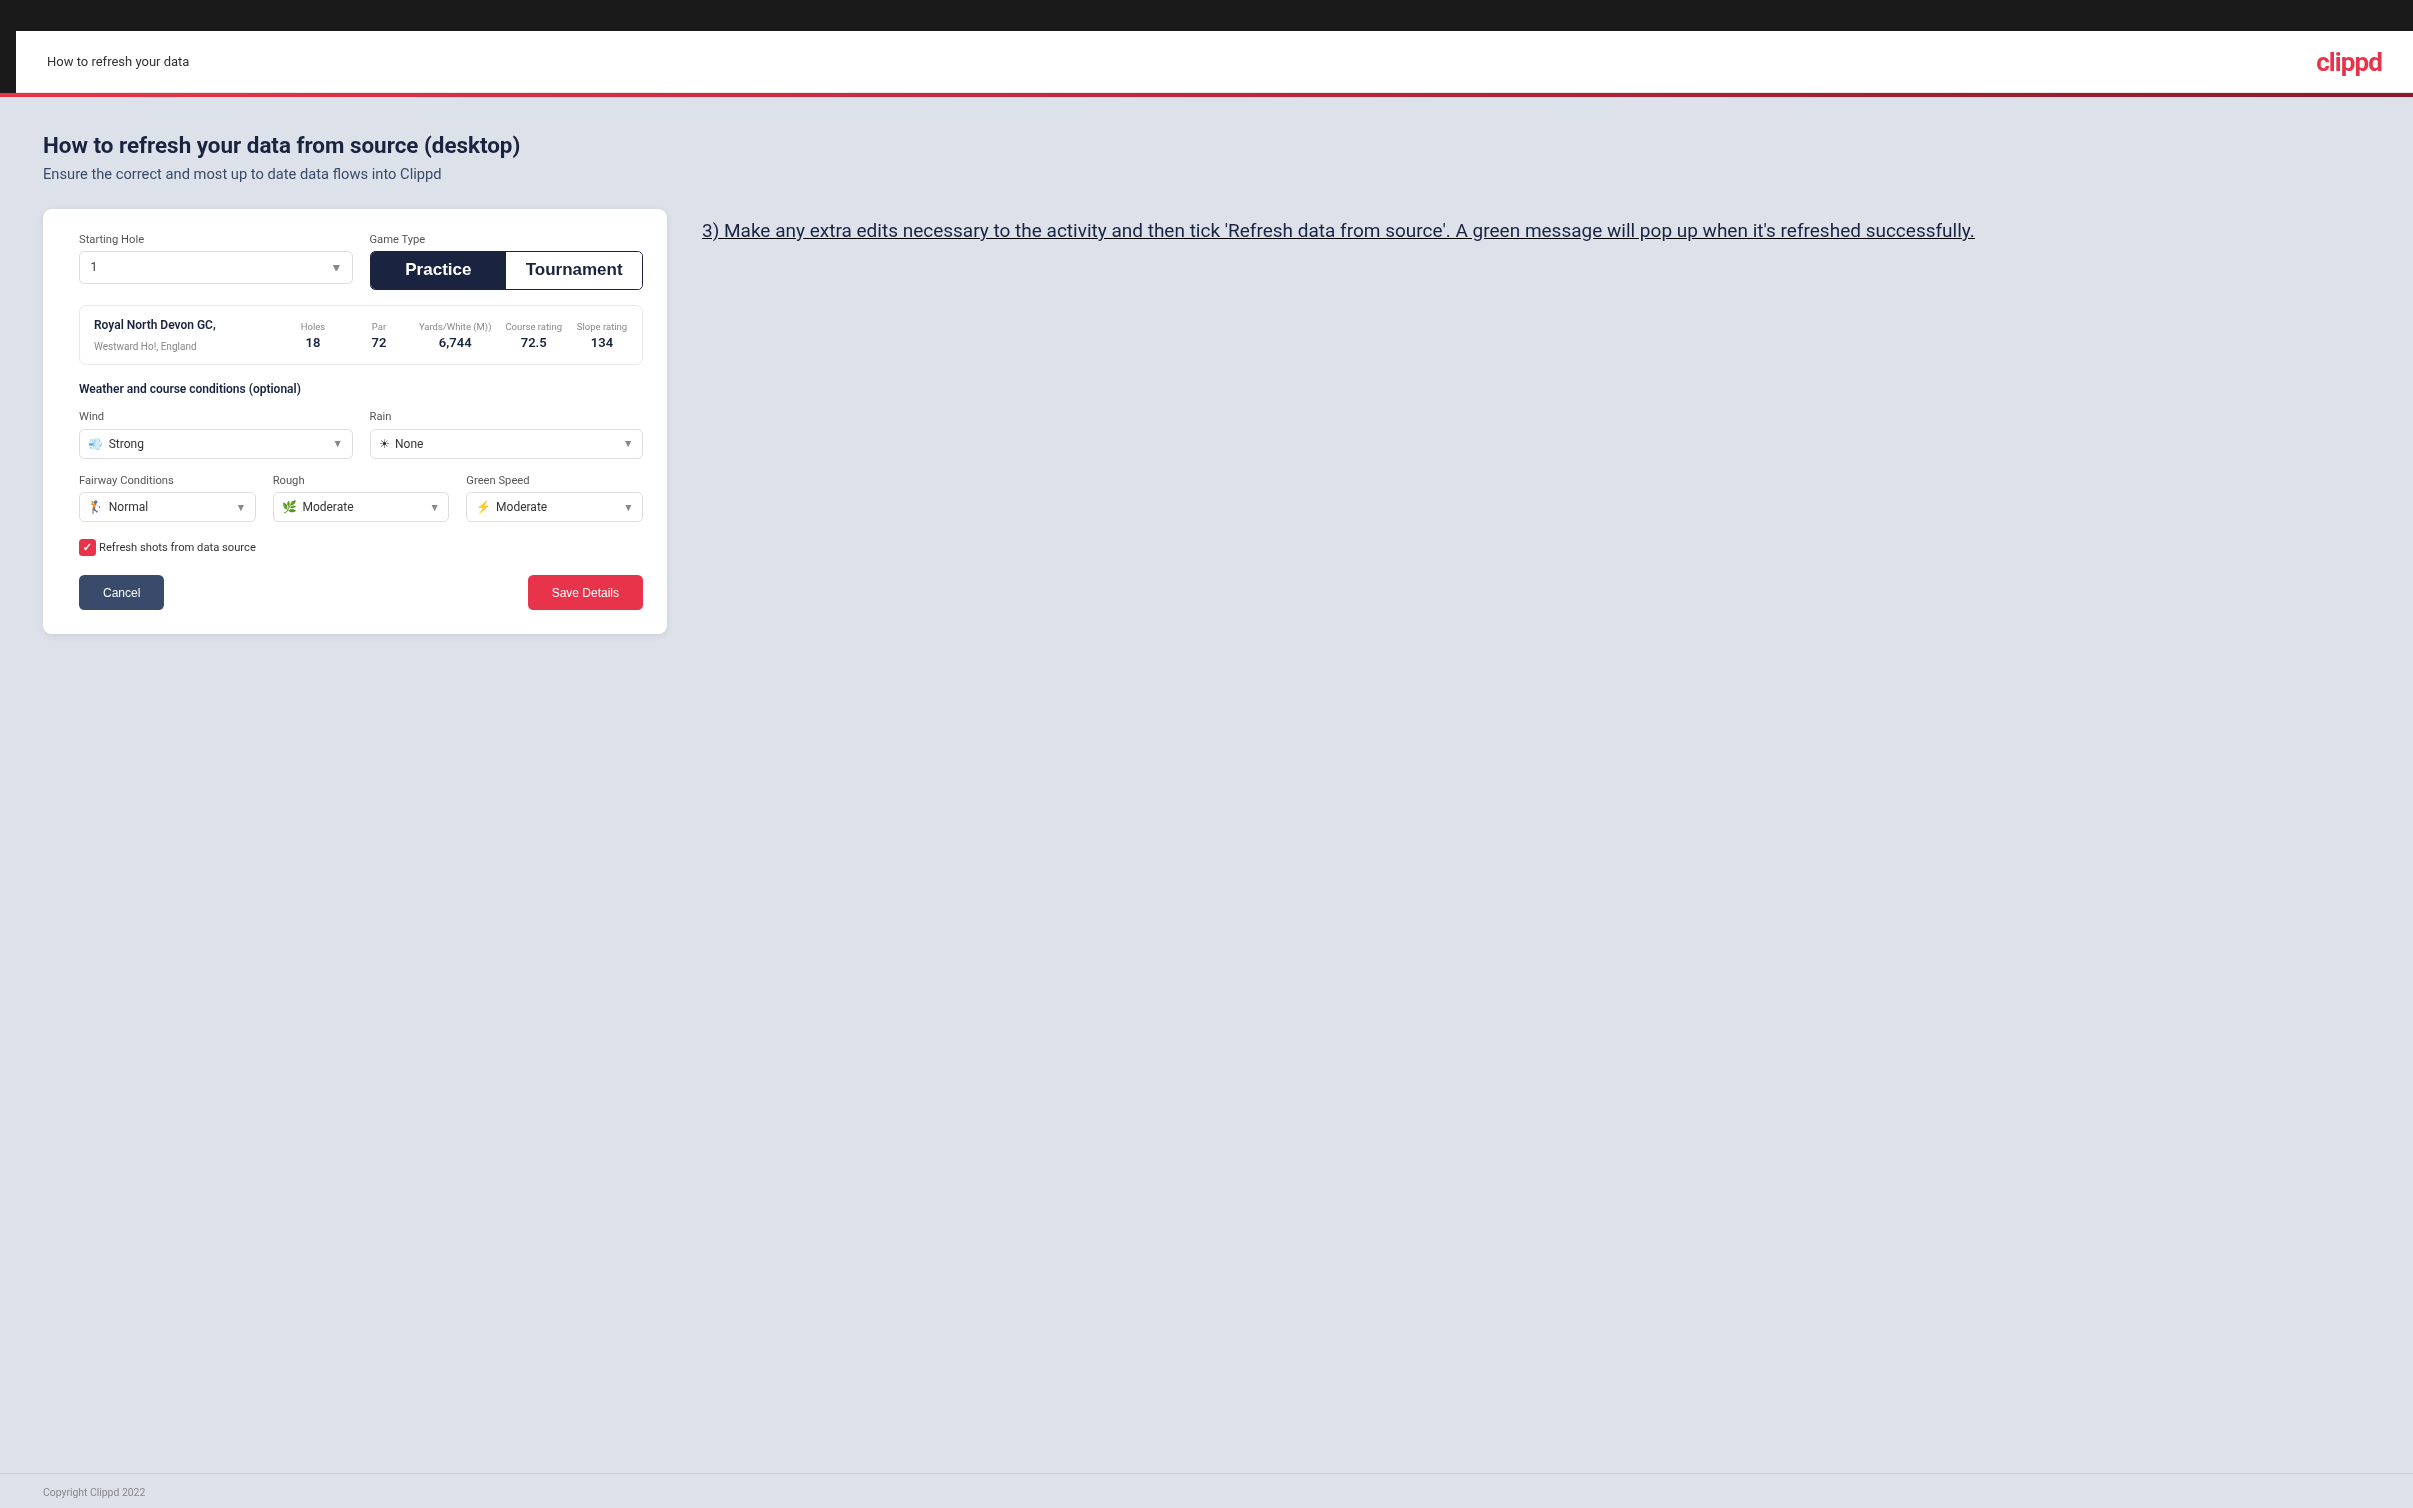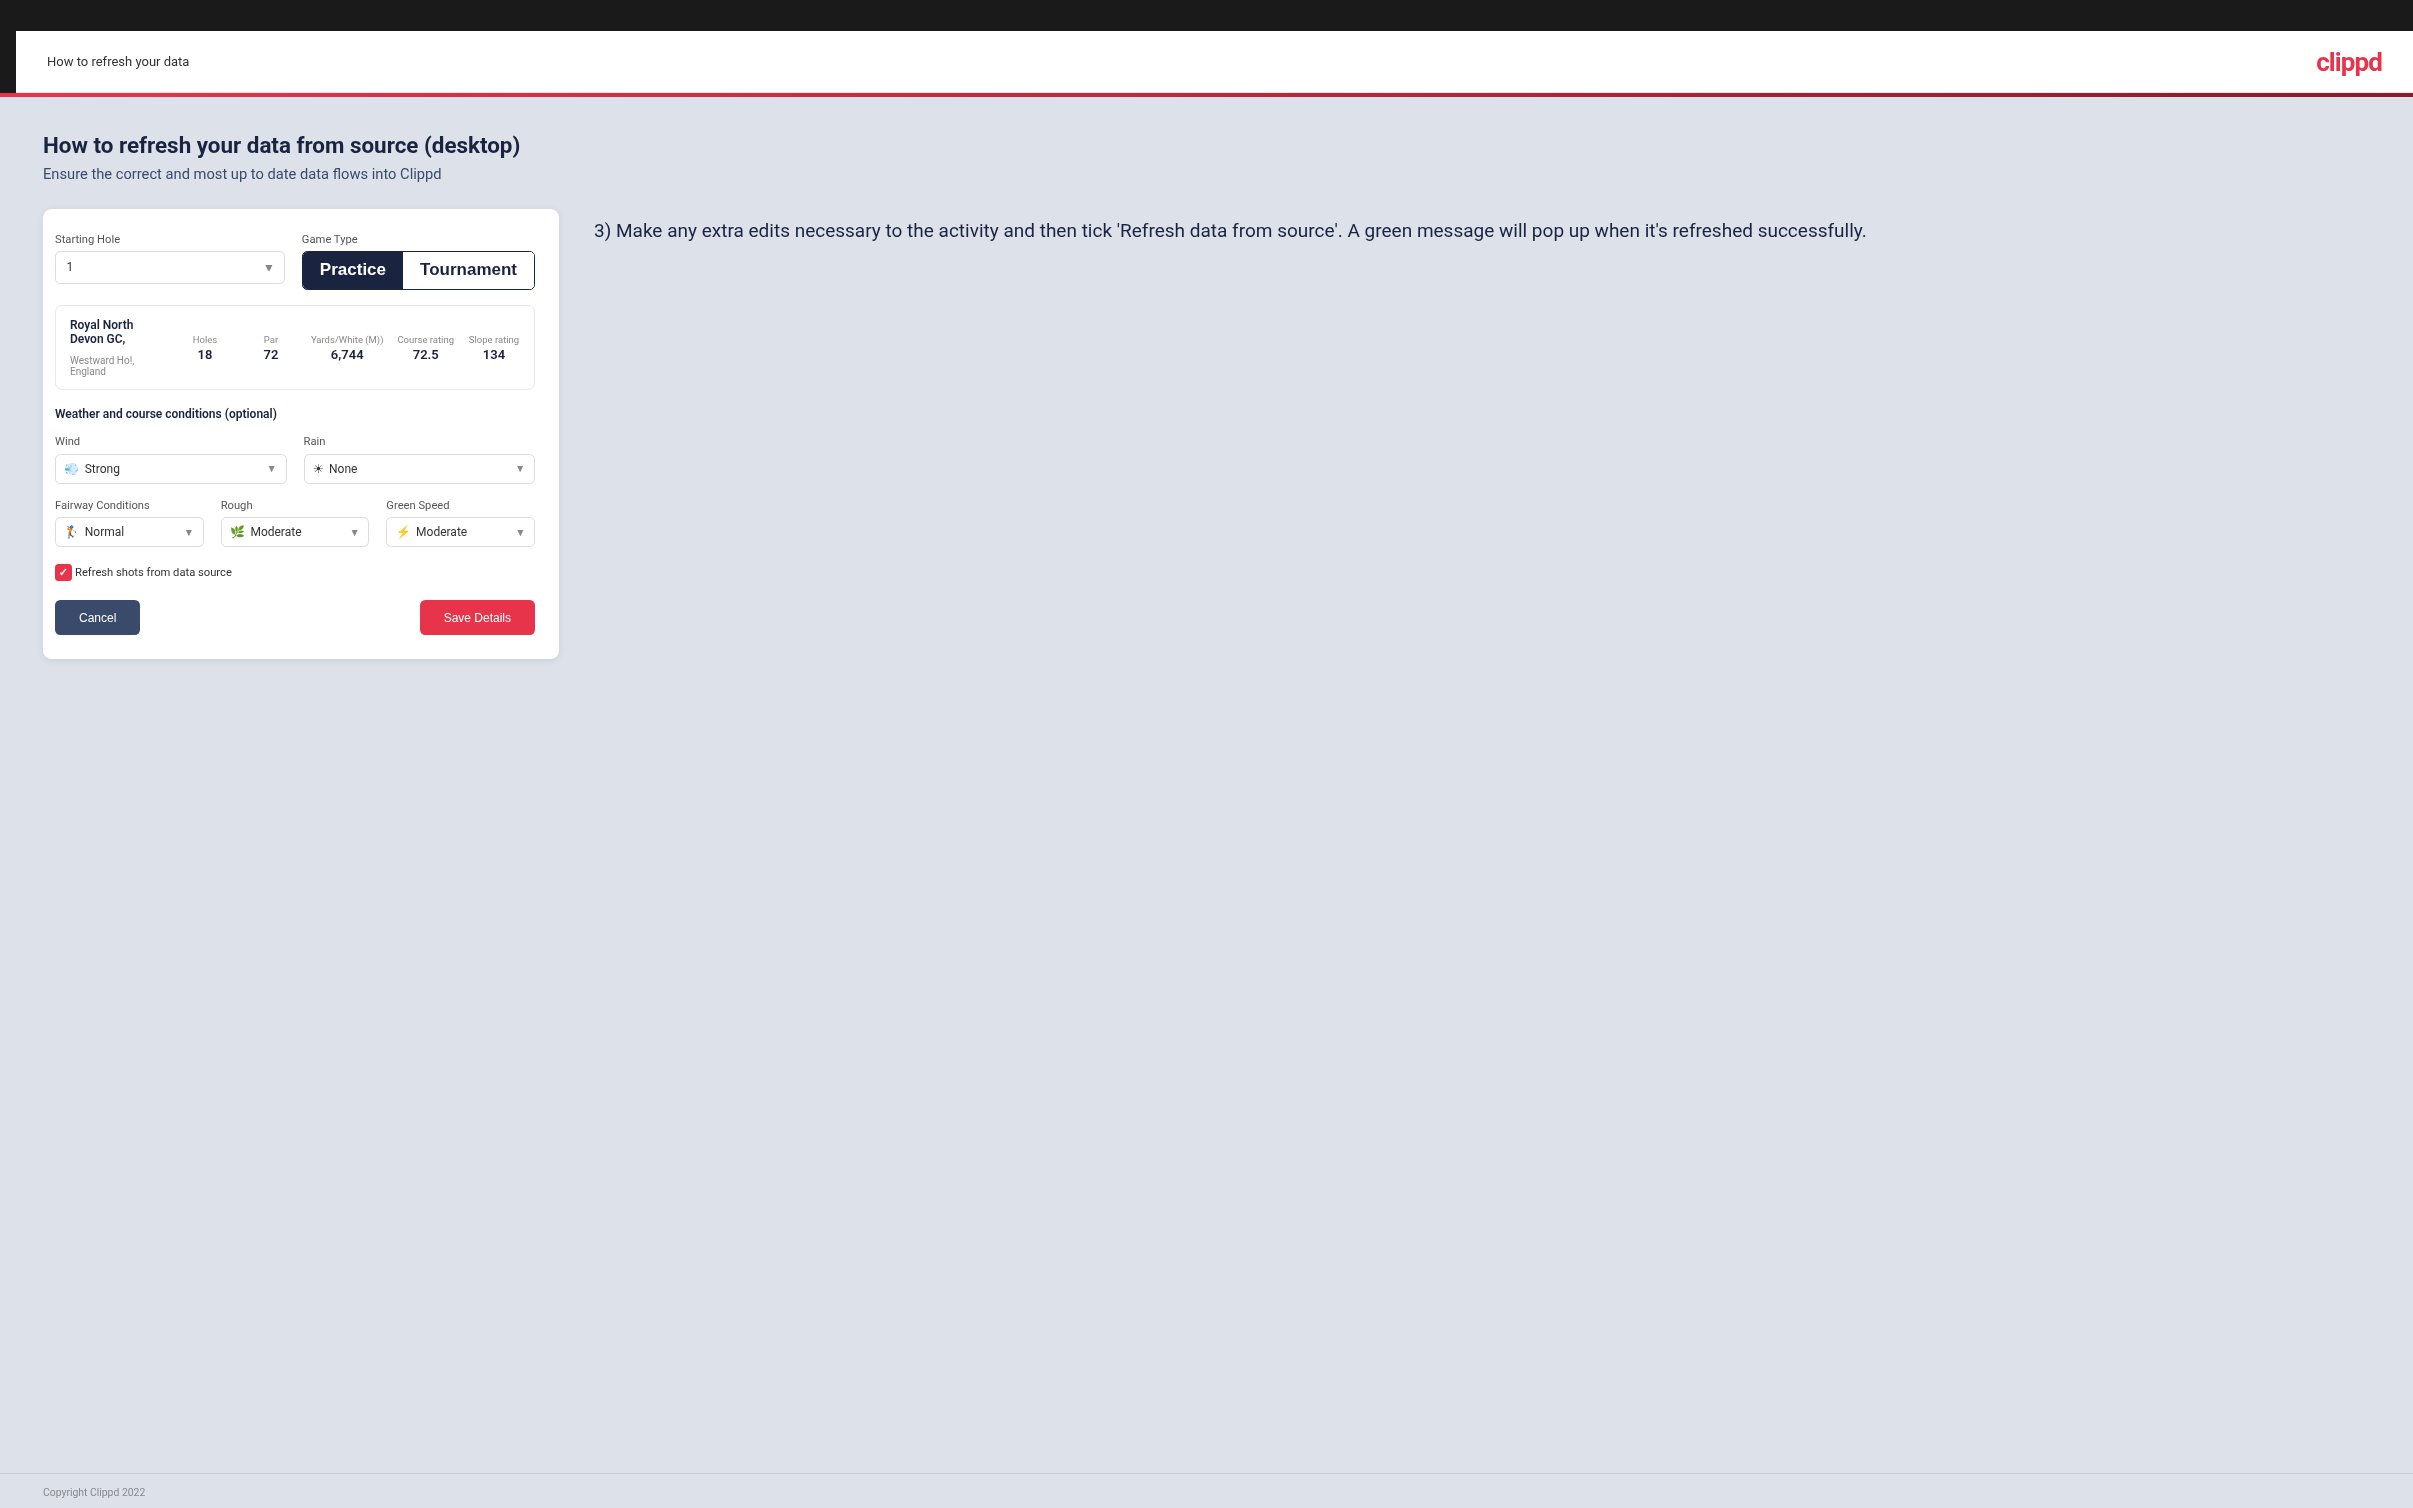--- a/index.html
+++ b/index.html
@@ -76,22 +76,22 @@
     .content-row {
       display: flex;
       gap: 35px;
       align-items: flex-start;
     }
 
     
     .form-card {
       background: #ffffff;
       border-radius: 8.6px;
-      padding: 24px 24px 24px 12px;
-      width: 516px;
+      padding: 24px 24px 24px 36px;
+      width: 624px;
       flex-shrink: 0;
       box-shadow: 0 1.7px 7px rgba(0,0,0,0.08);
     }
 
     .form-row {
       display: flex;
       gap: 17px;
       margin-bottom: 15.5px;
     }
 
@@ -275,20 +275,21 @@
       font-size: 12px;
       font-weight: 500;
       cursor: pointer;
       text-align: center;
     }
 
     
     .description-panel {
       flex: 1;
       padding-top: 8.6px;
+      text-decoration: underline;
     }
 
     .description-text {
       font-size: 19px;
       color: #1a2340;
       line-height: 1.5;
       font-weight: 400;
     }
 
     

